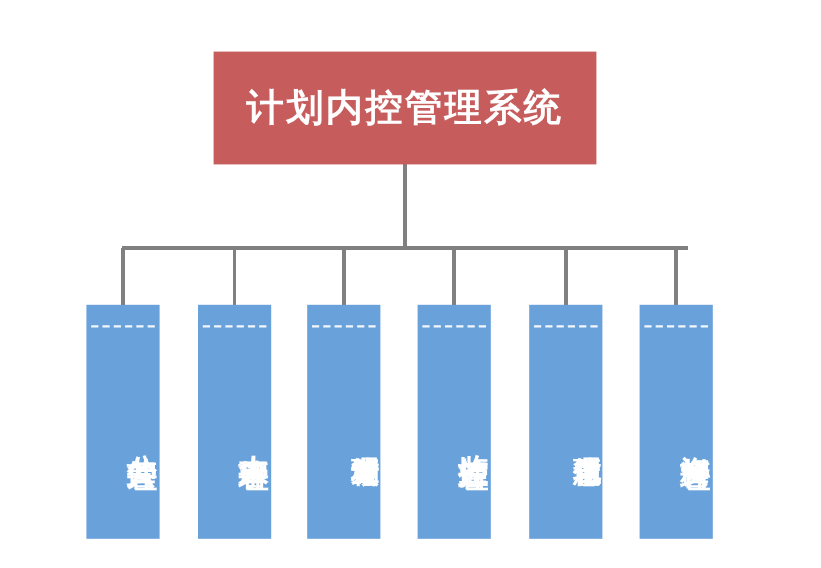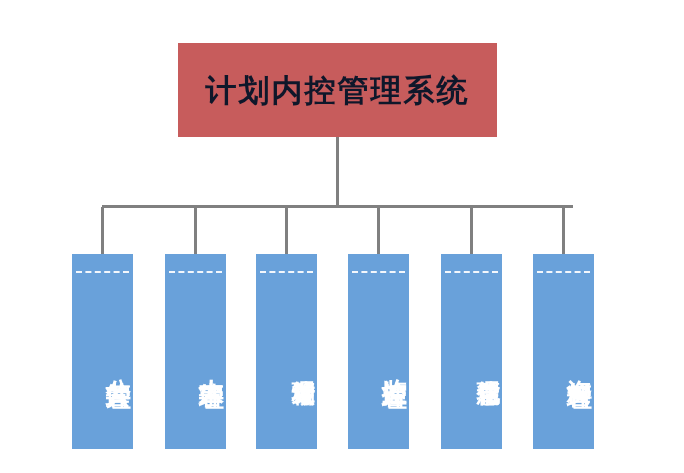--- a/index.html
+++ b/index.html
@@ -36,21 +36,21 @@
     top: 43px;
     width: 319px;
     height: 94px;
     background: #c75c5c;
     display: flex;
     align-items: center;
     justify-content: center;
     box-sizing: border-box;
   }
   .root-title {
-    color: #0f172a;
+    color: #ffffff;
     font-size: 31px;
     font-weight: bold;
     letter-spacing: 2px;
     line-height: 1;
     white-space: nowrap;
     text-align: center;
   }
 
   
   .leaf-node {

